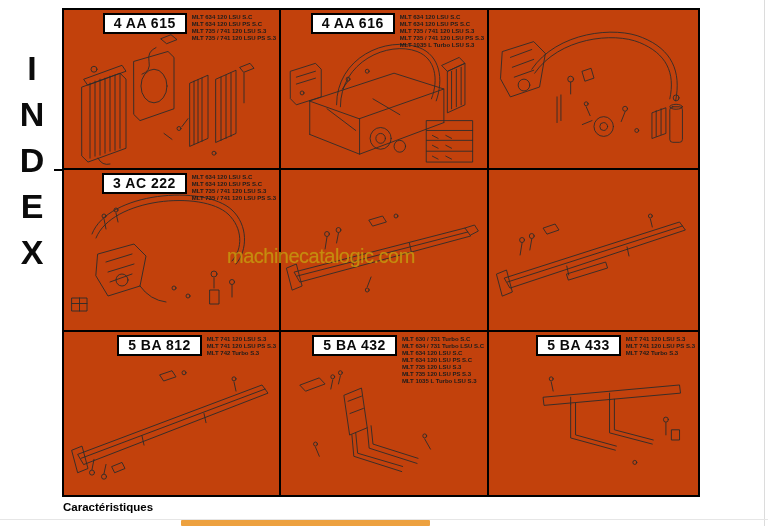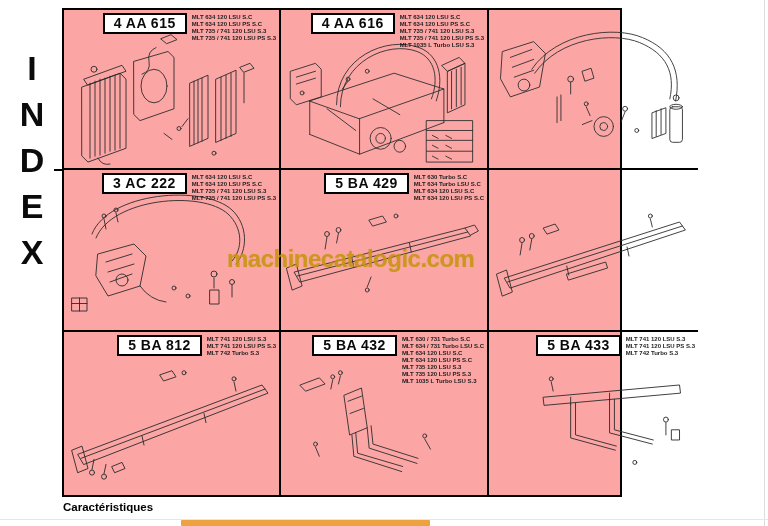--- a/index.html
+++ b/index.html
@@ -10,39 +10,39 @@
   .page-edge-right { position: absolute; left: 764px; top: 0; width: 1px; height: 526px; background: #dcdcdc; }
   .page-edge-bottom { position: absolute; left: 0; top: 519px; width: 768px; height: 1px; background: #e6e6e6; }
   .reg-tick { position: absolute; left: 54px; top: 169px; width: 8px; height: 2px; background: #000; }
 
   
   .index-col { position: absolute; left: 12px; top: 50px; width: 40px;
                display: flex; flex-direction: column; align-items: center; gap: 9px; }
   .index-col > div { font-weight: 700; font-size: 34px; line-height: 37px; color: #0b0b0b; }
 
   
-  .grid { position: absolute; left: 62px; top: 8px; width: 560px; height: 489px;
+  .grid { position: absolute; left: 62px; top: 8px; width: 638px; height: 489px;
           border: 2px solid #000; display: grid;
           grid-template-columns: 217px 208px 209px;
-          grid-template-rows: 160px 162px 163px; background: #fca5a5; }
+          grid-template-rows: 160px 162px 163px; background: #c2410c; }
   .cell { position: relative; border-right: 2px solid #000; border-bottom: 2px solid #000; overflow: hidden; }
   .cell:nth-child(3n) { border-right: none; }
   .cell:nth-child(n+7) { border-bottom: none; }
 
   .hdr { position: absolute; top: 3px; right: 3px; display: flex; align-items: flex-start; gap: 5px; z-index: 3; background: transparent; }
   .code-box { border: 2px solid #000; background: #fff; padding: 0 9px;
               font-weight: 700; font-size: 14px; line-height: 17px; letter-spacing: 0.5px; color: #0a0a0a; white-space: nowrap; }
   .models { padding-top: 1px; font-weight: 700; font-size: 6px; line-height: 7px; color: #1c1c1c; white-space: nowrap; }
 
   .cell svg { position: absolute; inset: 0; width: 100%; height: 100%; z-index: 1; }
   .sketch { stroke: #2b2b2b; stroke-width: 0.9; fill: none; stroke-linecap: round; stroke-linejoin: round; }
 
   
   .watermark { position: absolute; left: 227px; top: 245px; z-index: 6;
-               font-weight: 700; font-size: 24px; letter-spacing: -0.5px;
+               font-weight: 400; font-size: 20px; letter-spacing: -0.5px;
                opacity: 0.88; text-shadow: 0 0 1px rgba(197,150,15,.6); }
 
   
   .footer-label { position: absolute; left: 63px; top: 501px; font-weight: 700; font-size: 11.5px; color: #000; z-index: 4; }
 
   
   .bottom-bar { position: absolute; left: 181px; top: 520px; width: 249px; height: 6px;
                 overflow: hidden; z-index: 6; border-radius: 1px; }
 </style>
 </head>
@@ -186,29 +186,20 @@
         <circle cx="40" cy="46" r="2"></circle>
           <circle cx="52" cy="40" r="2"></circle>
         <path d="M40,49 l2,10 M52,43 l2,9"></path>
         <circle cx="110" cy="118" r="2"></circle>
           <circle cx="124" cy="126" r="2"></circle>
       </g>
     </svg>
   </div>
 
   <div class="cell">
-    <div class="hdr">
-      <div class="code-box">5 BA 429</div>
-      <div class="models">
-          <div>MLT 630 Turbo S.C</div>
-          <div>MLT 634 Turbo LSU S.C</div>
-          <div>MLT 634 120 LSU S.C</div>
-          <div>MLT 634 120 LSU PS S.C</div>
-        </div>
-    </div>
     <svg viewBox="0 0 215 160" preserveAspectRatio="none">
       <g class="sketch">
         <path d="M14,102 L192,58 L198,66 L20,112 Z"></path>
         <path d="M17,106 L195,62"></path>
         <path d="M74,88 l2,9 M134,73 l2,9"></path>
         <path d="M6,98 L16,94 L22,116 L12,120 Z"></path>
         <path d="M192,58 l10,-3 4,6 -8,4"></path>
         <circle cx="48" cy="64" r="2.5"></circle>
           <circle cx="60" cy="60" r="2.5"></circle>
         <path d="M48,67 l-2,12 M60,63 l-2,10"></path>

